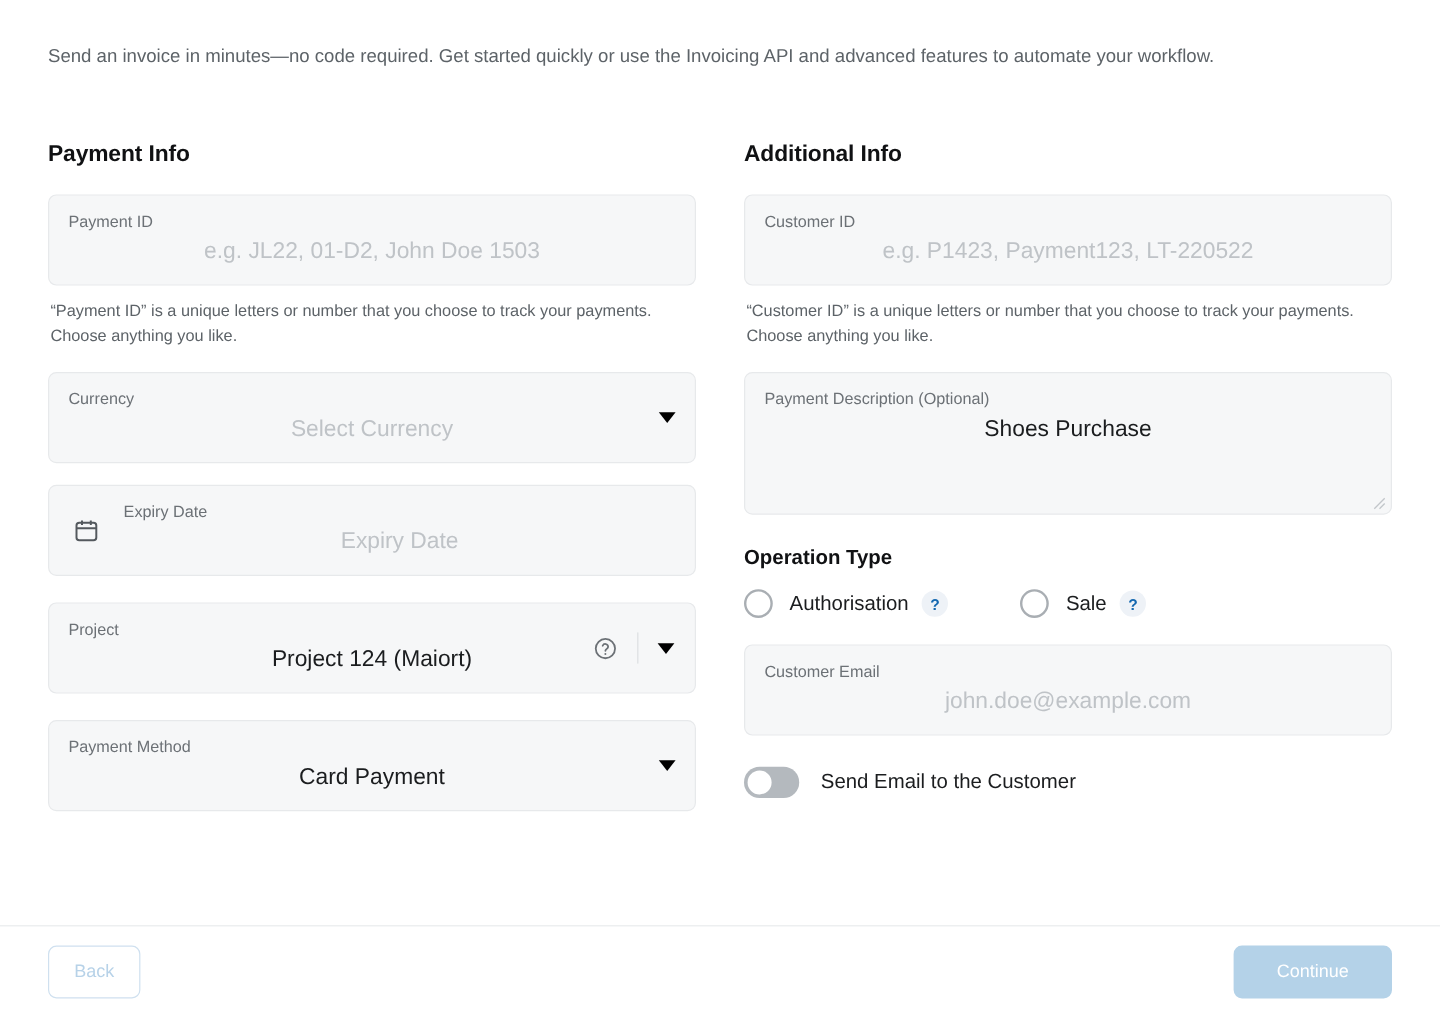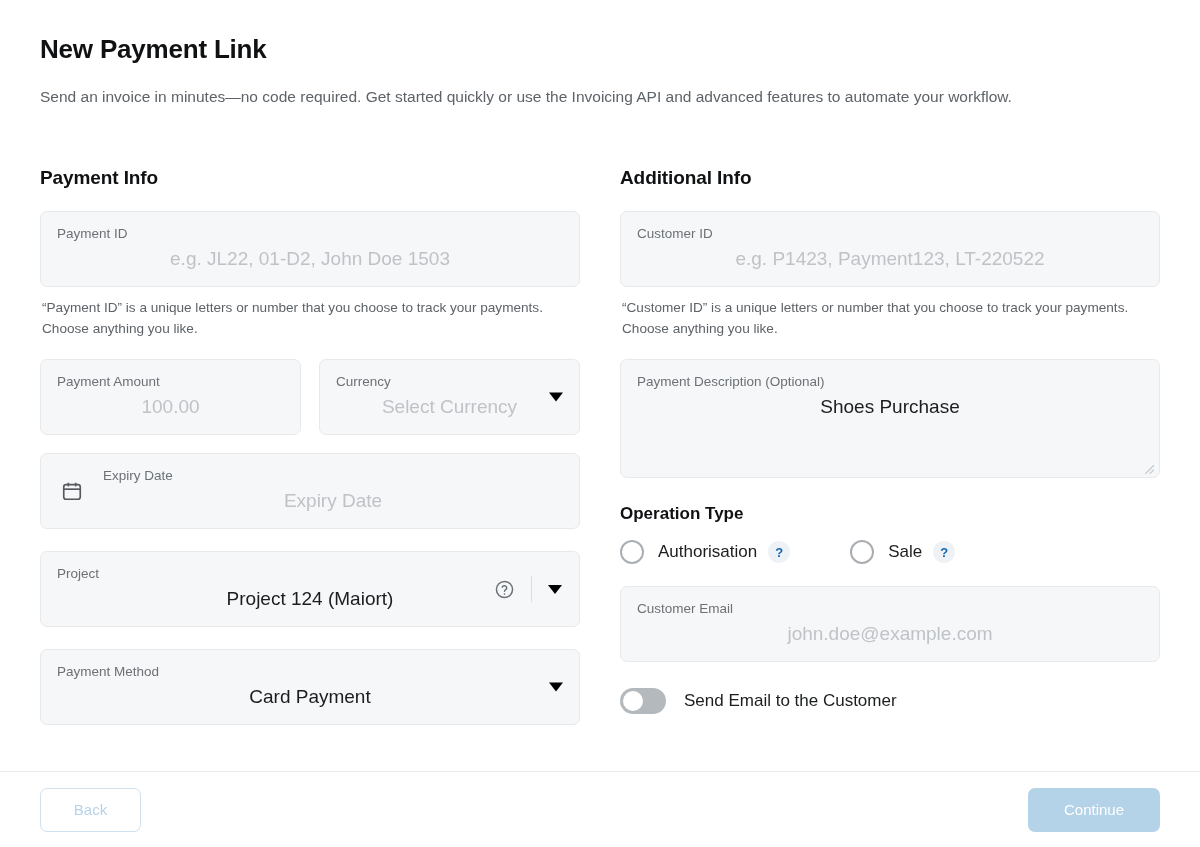--- a/index.html
+++ b/index.html
@@ -213,21 +213,21 @@
     left: 0; right: 0; bottom: 0;
     height: 76px;
     border-top: 1px solid #e9ebed;
     display: flex;
     align-items: center;
     justify-content: space-between;
     padding: 0 40px;
     background: #fff;
   }
   .btn-back {
-    width: 101px; height: 44px;
+    width: 77px; height: 44px;
     border: 1px solid #cfe0ef;
     border-radius: 7px;
     background: #ffffff;
     color: #b7d2e8;
     font-size: 15px;
     font-family: "Liberation Sans", sans-serif;
     cursor: pointer;
   }
   .btn-continue {
     width: 132px; height: 44px;
@@ -238,39 +238,34 @@
     font-size: 15px;
     font-family: "Liberation Sans", sans-serif;
     cursor: pointer;
   }
 </style>
 </head>
 <body>
 
 <div class="page">
 
-  <h1 class="page-title">New Payment Link</h1>
   <p class="page-subtitle">Send an invoice in minutes—no code required. Get started quickly or use the Invoicing API and advanced features to automate your workflow.</p>
 
   <div class="columns">
 
     <div class="col">
       <h2 class="section-title">Payment Info</h2>
 
       <div class="field">
         <div class="field-label">Payment ID</div>
         <div class="field-value ph">e.g. JL22, 01-D2, John Doe 1503</div>
       </div>
       <div class="helper">“Payment ID” is a unique letters or number that you choose to track your payments. Choose anything you like.</div>
 
       <div class="row mt20">
-        <div class="field">
-          <div class="field-label">Payment Amount</div>
-          <div class="field-value ph">100.00</div>
-        </div>
         <div class="field">
           <div class="field-label">Currency</div>
           <div class="field-value ph">Select Currency</div>
           <span class="chevron"></span>
         </div>
       </div>
 
       <div class="field with-icon mt18">
         <span class="lead-icon">
           <svg viewBox="0 0 24 24" width="22" height="22" fill="none" stroke="currentColor" stroke-width="1.8">

